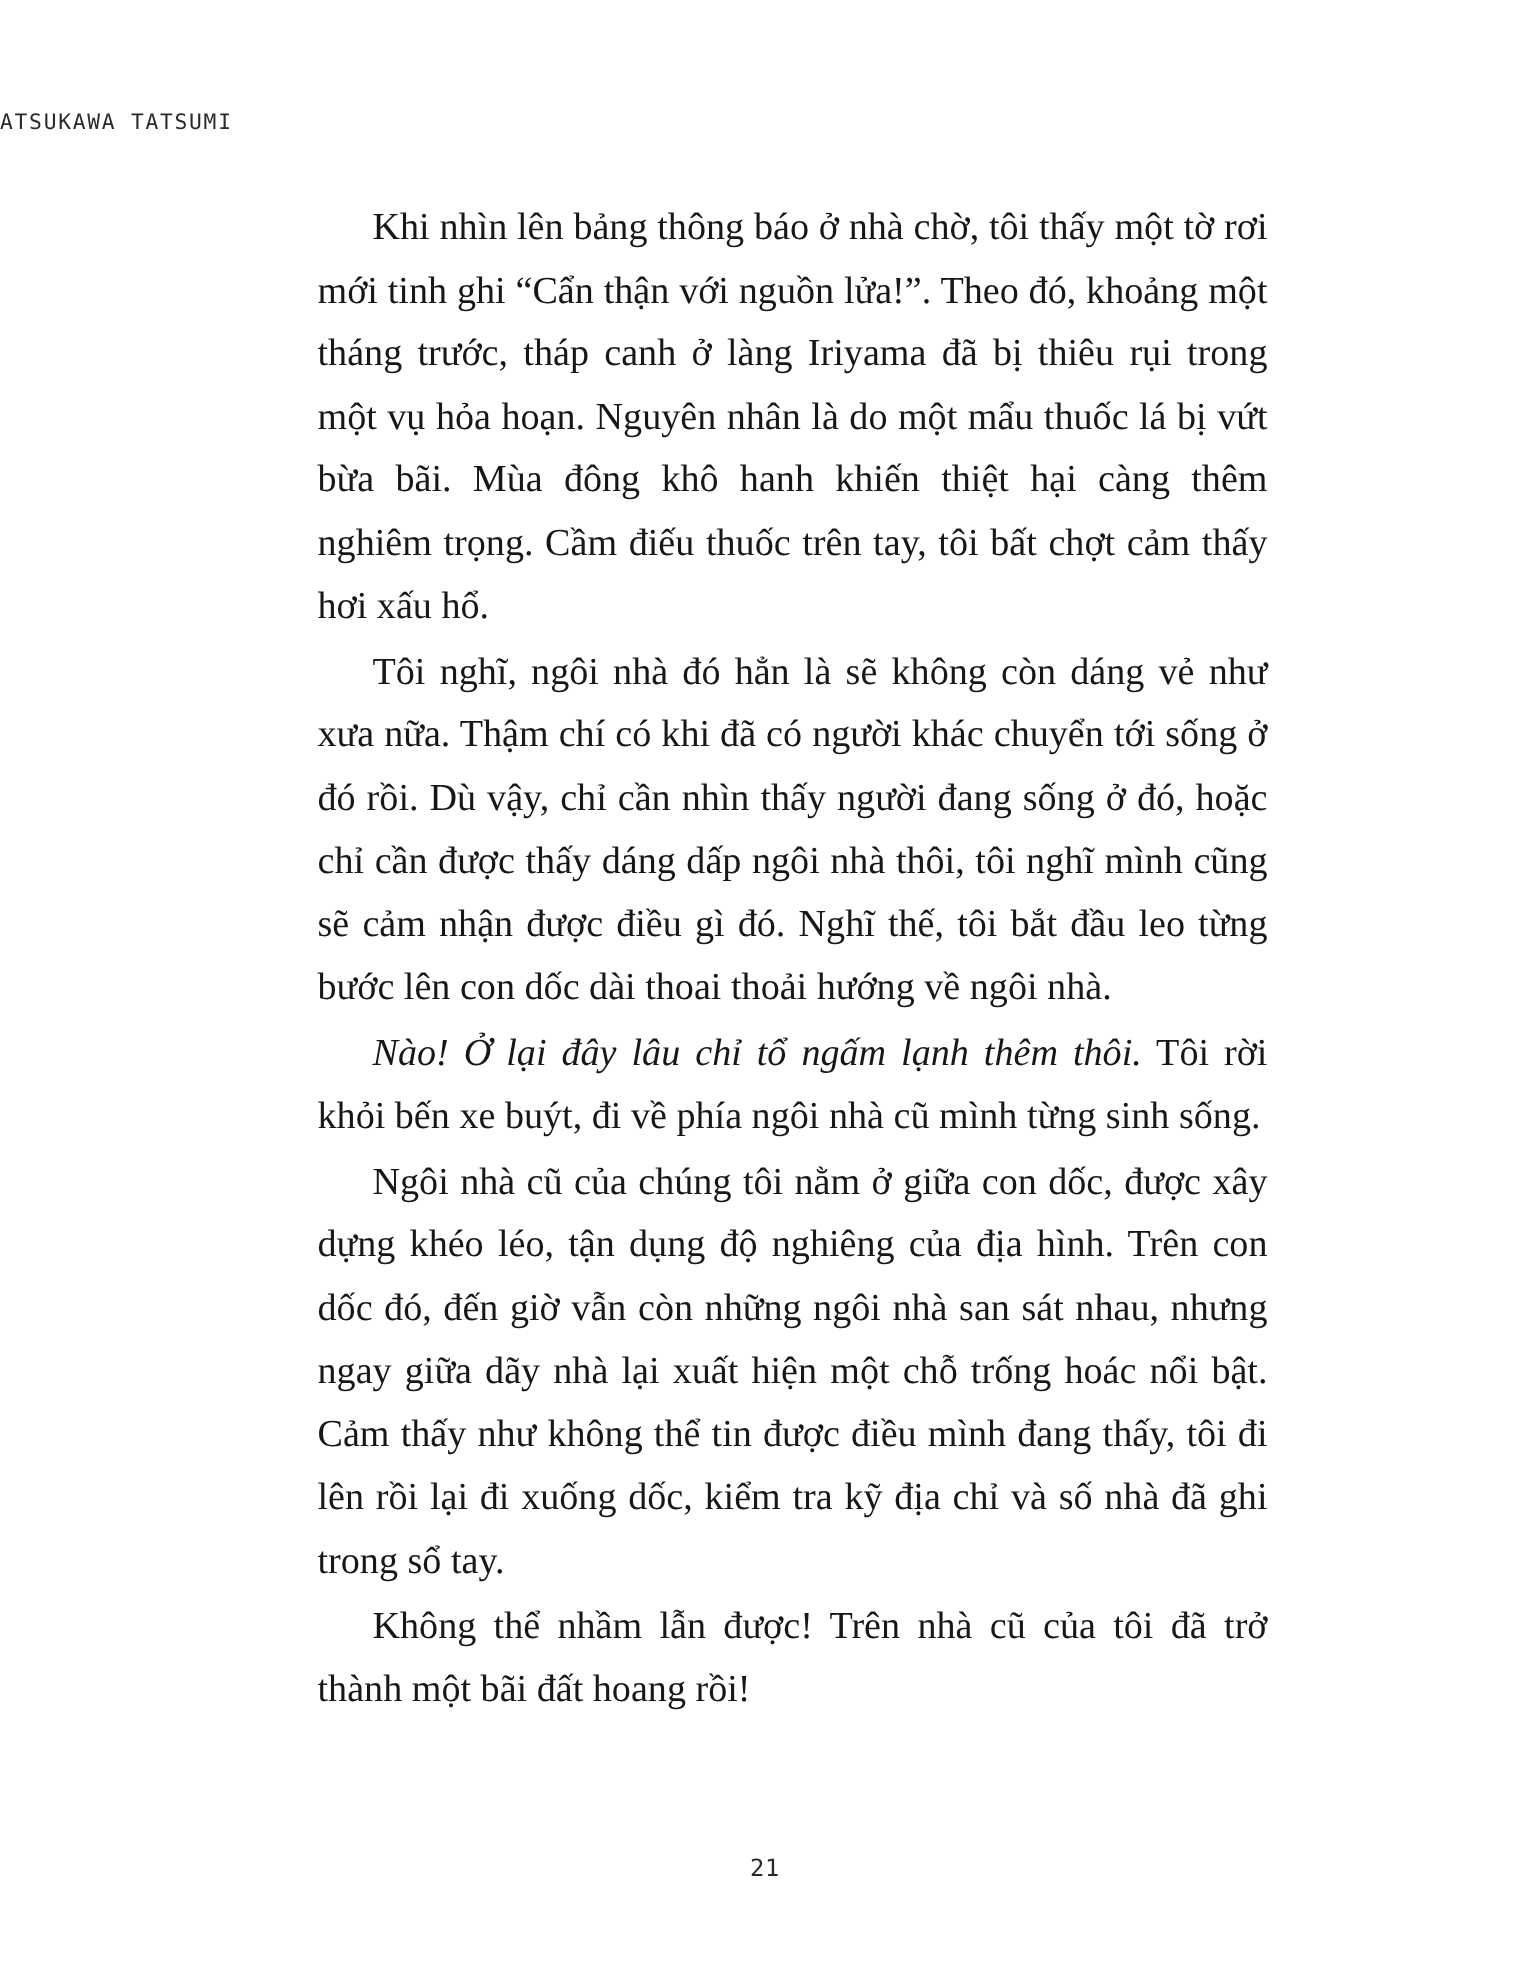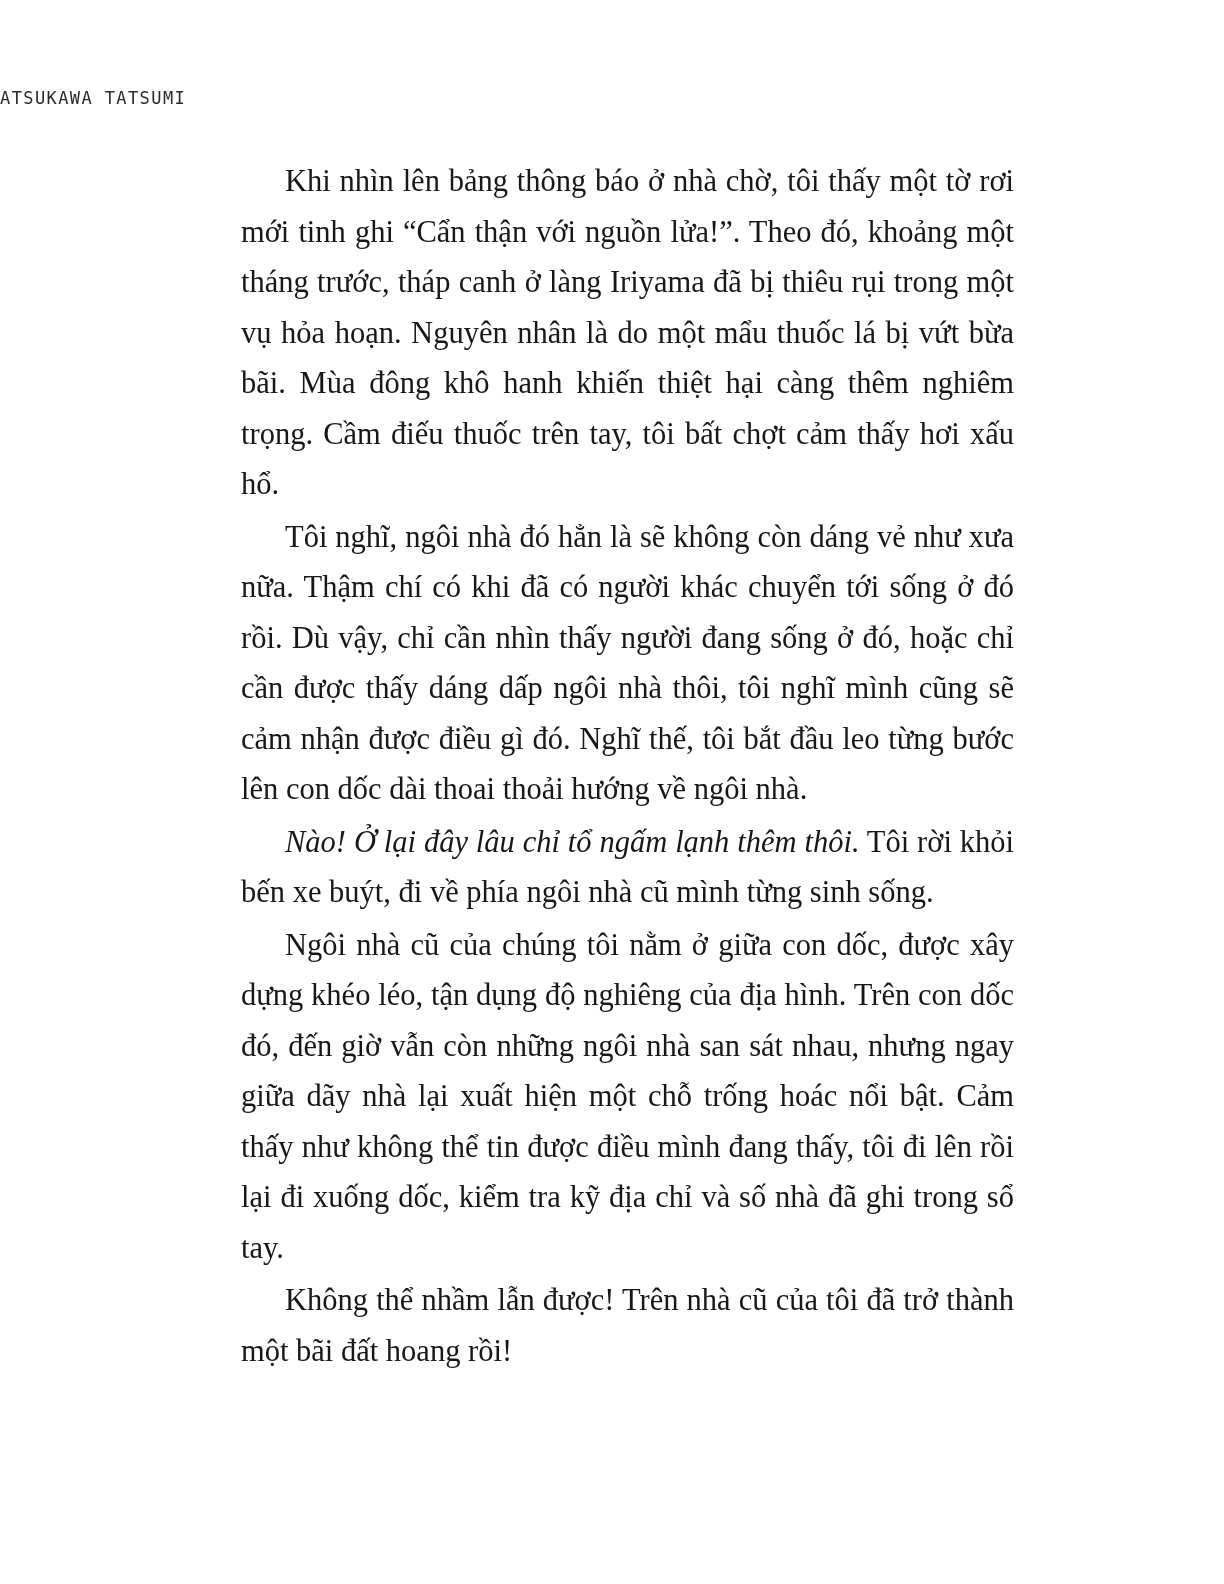--- a/index.html
+++ b/index.html
@@ -36,21 +36,21 @@
   }
 
   .body-area {
     position: absolute;
     top: 156px;
     left: 238px;
     width: 776px;
   }
 
   p.para {
-    margin: 0 0 2px 3px;
+    margin: 0 0 2px 16px;
     font-size: 30.5px;
     line-height: 50.5px;
     text-align: justify;
     text-justify: inter-word;
     text-indent: 44px;
     color: #16171a;
     -webkit-hyphens: none;
     hyphens: none;
   }
 
@@ -90,14 +90,15 @@
     <p class="para">
       <span class="em">Nào! Ở lại đây lâu chỉ tổ ngấm lạnh thêm thôi.</span><span> Tôi rời khỏi bến xe buýt, đi về phía ngôi nhà cũ mình từng sinh sống.</span>
     </p>
 
     <p class="para">Ngôi nhà cũ của chúng tôi nằm ở giữa con dốc, được xây dựng khéo léo, tận dụng độ nghiêng của địa hình. Trên con dốc đó, đến giờ vẫn còn những ngôi nhà san sát nhau, nhưng ngay giữa dãy nhà lại xuất hiện một chỗ trống hoác nổi bật. Cảm thấy như không thể tin được điều mình đang thấy, tôi đi lên rồi lại đi xuống dốc, kiểm tra kỹ địa chỉ và số nhà đã ghi trong sổ tay.</p>
 
     <p class="para tight">Không thể nhầm lẫn được! Trên nhà cũ của tôi đã trở thành một bãi đất hoang rồi!</p>
 
   </div>
 
+  <div class="folio">21</div>
 
 </div>
 
 </body></html>

